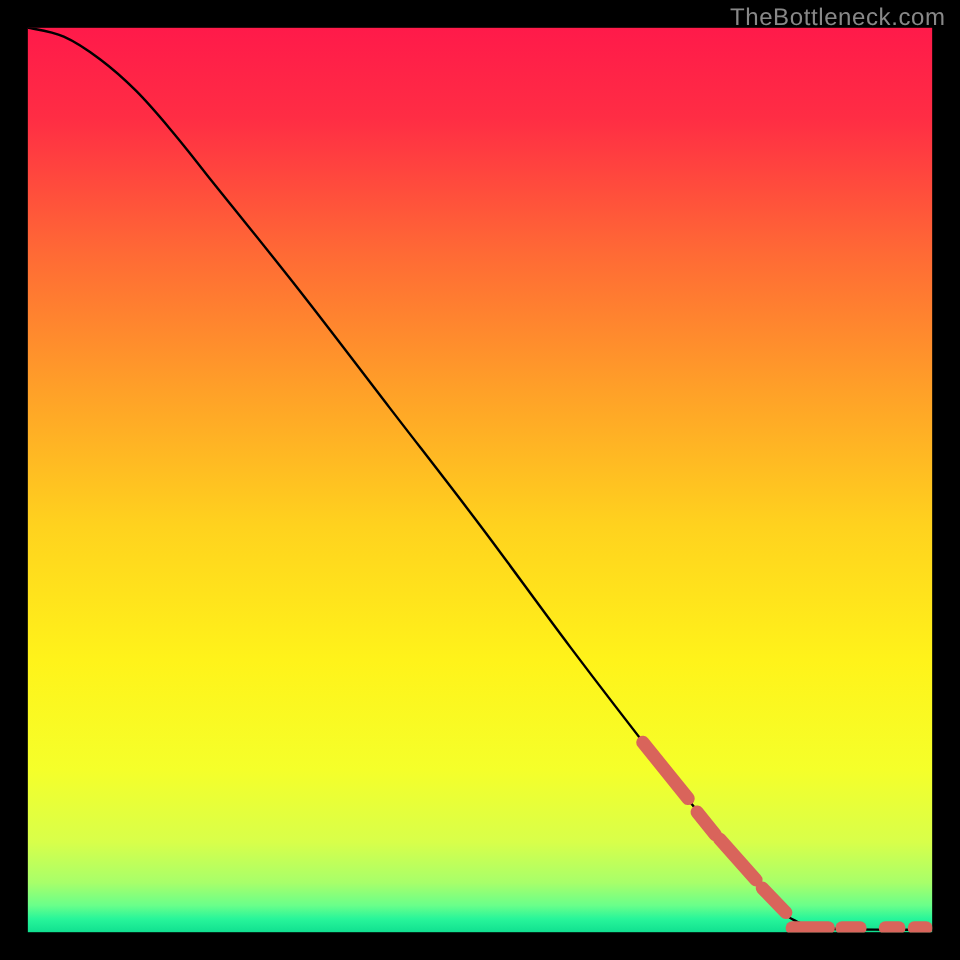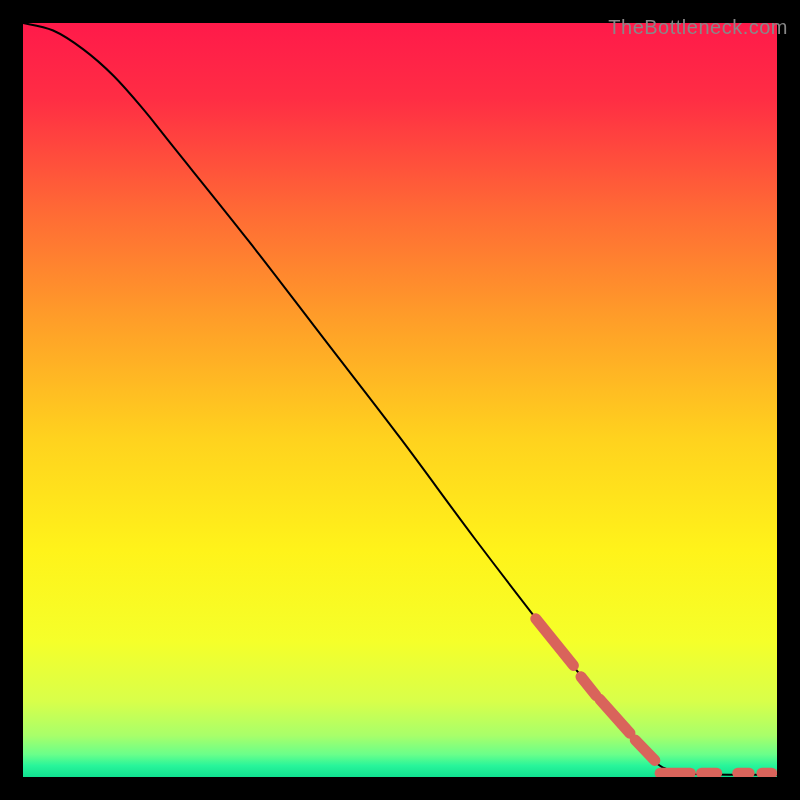--- a/index.html
+++ b/index.html
@@ -11,21 +11,21 @@
     font-family: Arial, Helvetica, sans-serif;
     overflow: hidden;
   }
   .wrap {
     position: relative;
     width: 800px;
     height: 800px;
   }
   .attrib {
     position: absolute;
-    top: 16px;
+    top: 4px;
     right: 12px;
     color: #888;
     font-size: 20px;
     letter-spacing: 0.5px;
     z-index: 10;
   }
   .plot {
     position: absolute;
     left: 23px;
     top: 23px;

